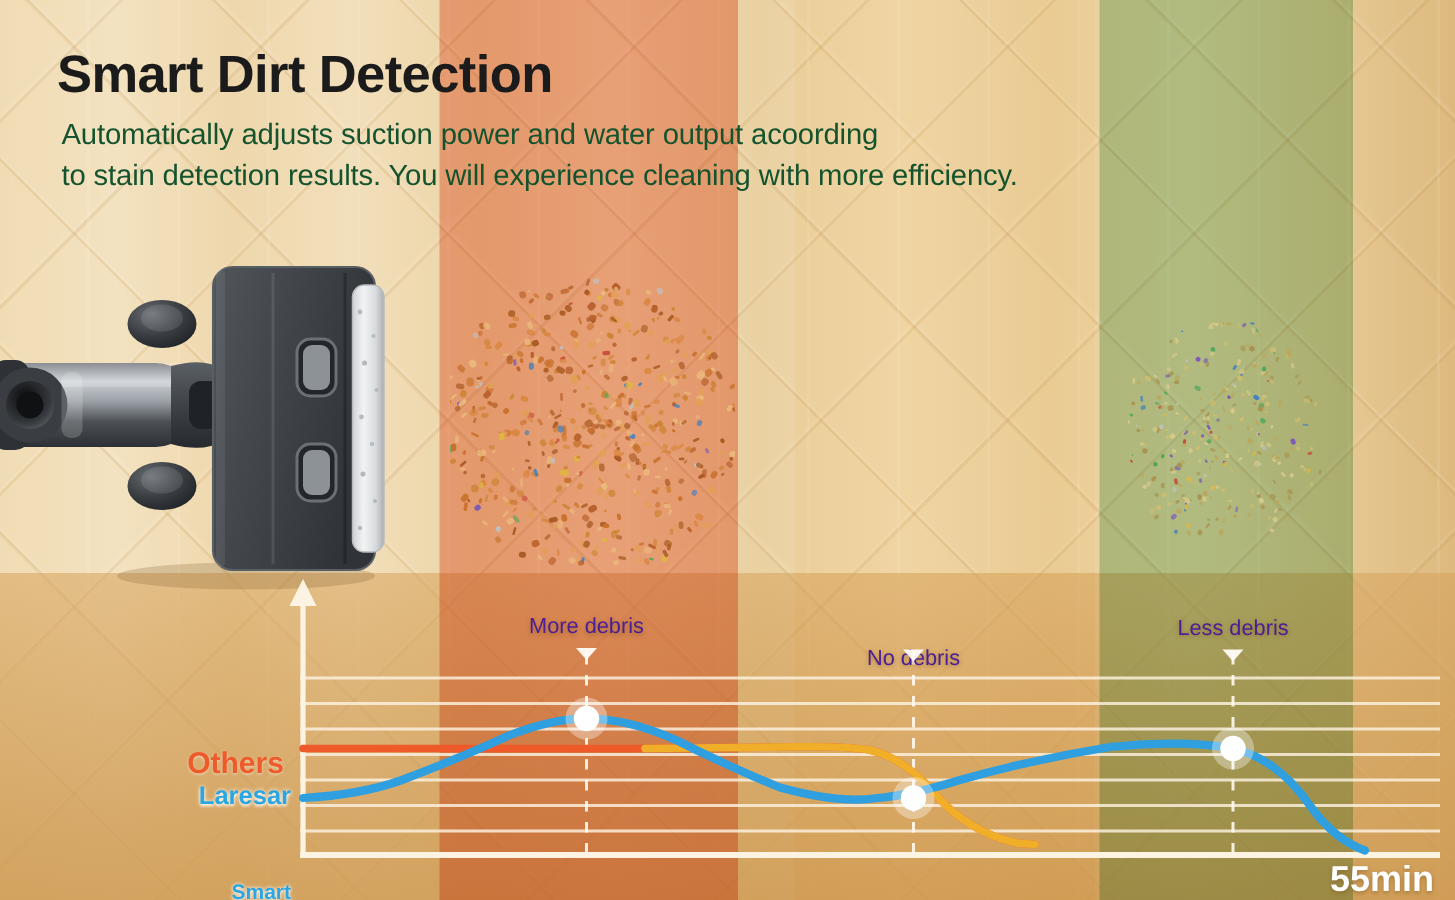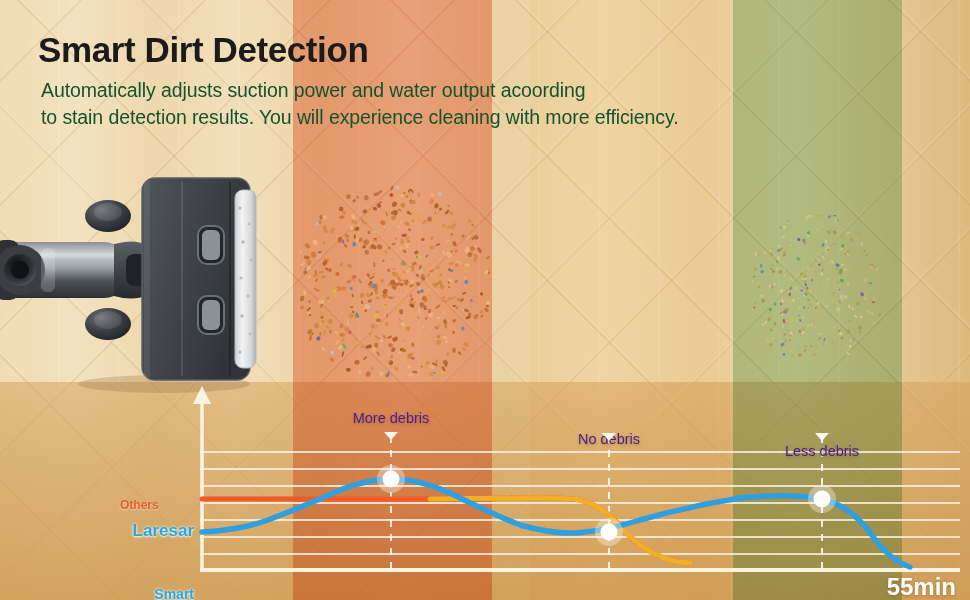--- a/index.html
+++ b/index.html
@@ -77,21 +77,21 @@
   .chart { position:absolute; left:0; top:380px; width:970px; height:220px; }
 
   .axis-label {
     position:absolute; color:#fdf6ea; font-size:12.5px; line-height:16px;
     text-align:right; text-shadow:0 1px 2px rgba(120,80,30,.45);
   }
   .lbl-suction { left:62px; top:434px; width:132px; }
 
   .legend-others {
     position:absolute; left:120px; top:498px; width:74px;
-    text-align:left; font-size:12px; color:#ef5a2a; font-weight:600;
+    text-align:center; font-size:20px; color:#ef5a2a; font-weight:600;
     text-shadow:0 1px 2px rgba(255,255,255,.55);
   }
   .legend-laresar {
     position:absolute; left:100px; top:521px; width:94px;
     text-align:right; font-size:17px; color:#2aa7e0; font-weight:bold;
     text-shadow:0 0 3px rgba(255,255,255,.95), 0 1px 2px rgba(255,255,255,.8);
   }
   .legend-smart {
     position:absolute; left:100px; top:538px; width:94px;
     text-align:right; font-size:14px; color:#2aa7e0; font-weight:bold;
@@ -99,21 +99,21 @@
     margin-top:48px;
   }
 
   .zone-label {
     position:absolute; color:#4c1d95; font-size:14.5px;
     transform:translateX(-50%); white-space:nowrap;
     text-shadow:0 1px 3px rgba(120,80,30,.5);
   }
   .zl1 { left:391px; top:410px; }
   .zl2 { left:609px; top:411px;margin-top:20px; }
-  .zl3 { left:822px; top:411px;margin-top:32px; }
+  .zl3 { left:822px; top:411px; }
 
   .tri {
     position:absolute; width:0; height:0;
     border-left:7px solid transparent; border-right:7px solid transparent;
     border-top:8px solid rgba(255,252,245,.95);
     transform:translateX(-50%);
   }
   .t1 { left:391px; top:432px; }
   .t2 { left:609px; top:433px; }
   .t3 { left:822px; top:433px; }

